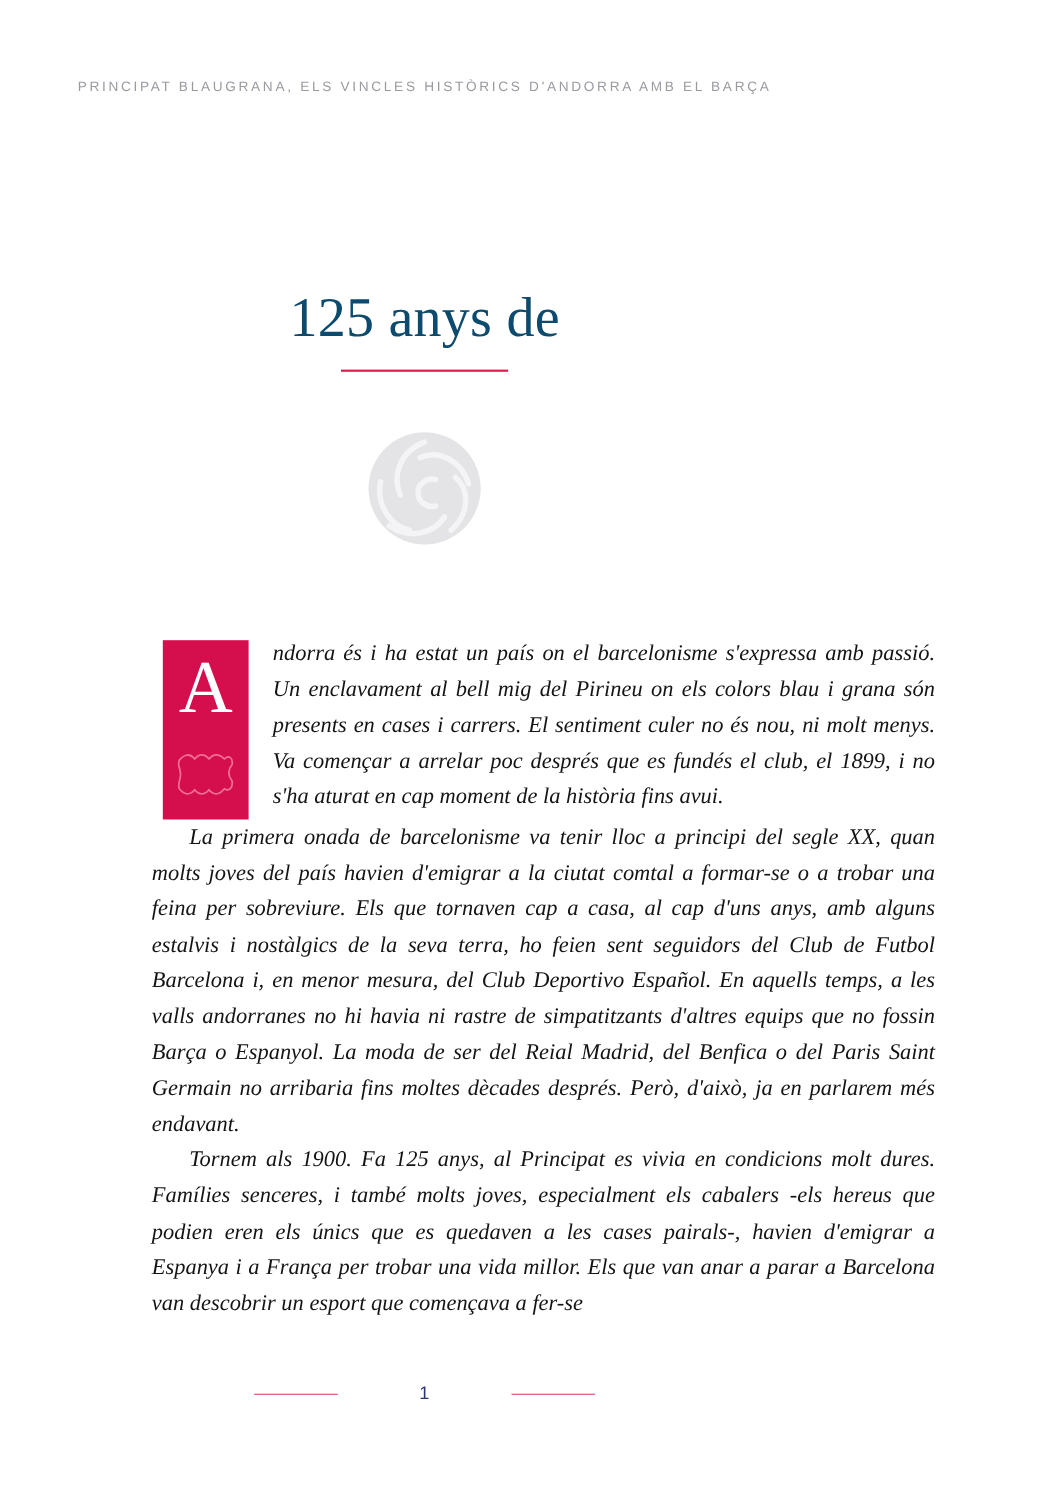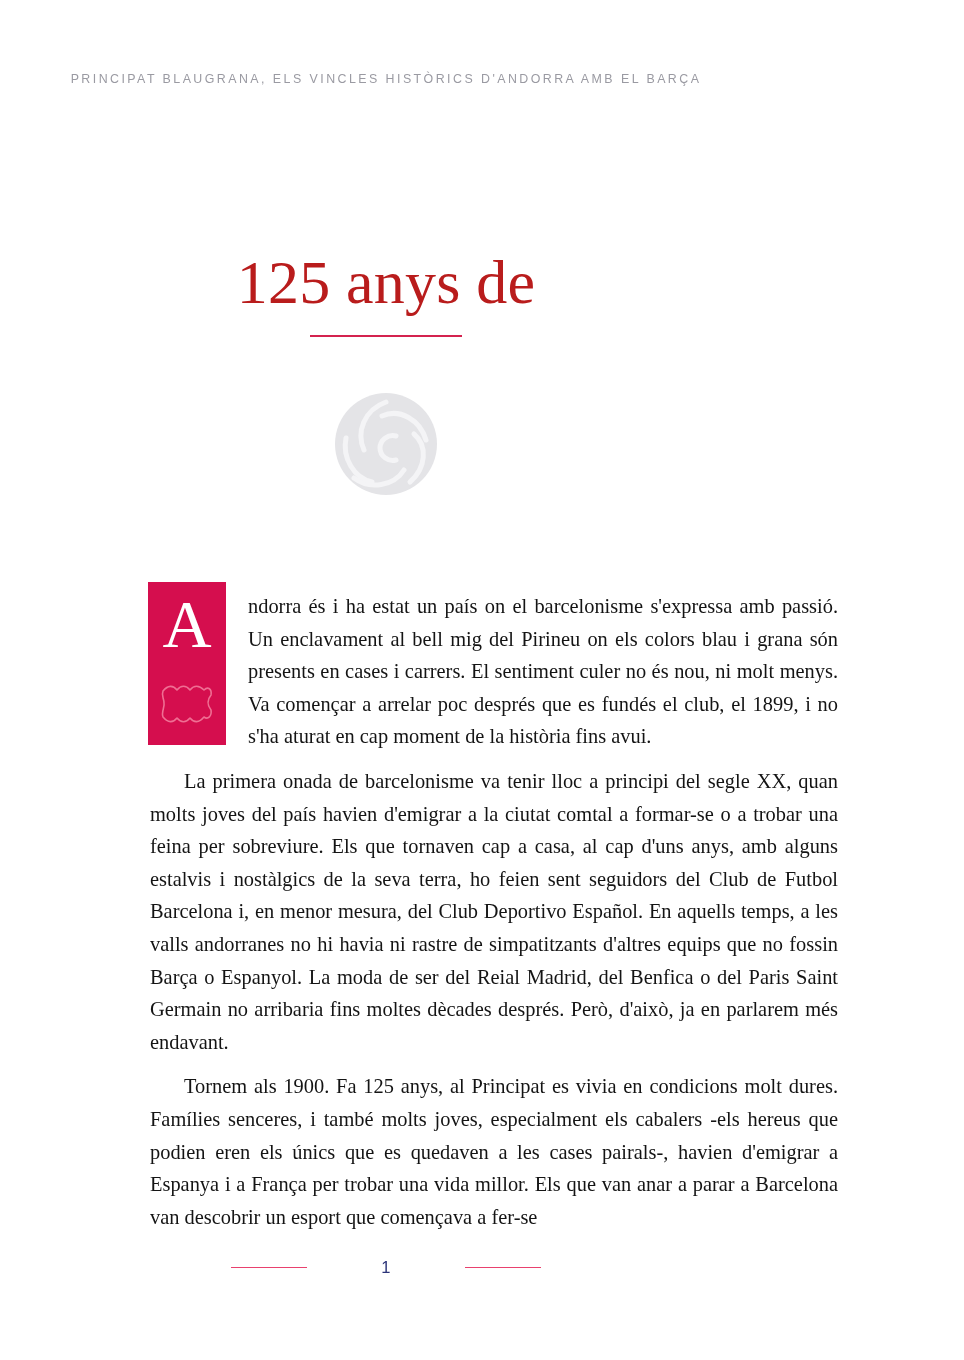--- a/index.html
+++ b/index.html
@@ -53,26 +53,26 @@
     top: 140px;
     transform: translateX(-50%);
     width: 104px;
     height: 104px;
     opacity: 1;
     pointer-events: none;
   }
   .doc-title {
     position: relative;
     font-family: "Liberation Serif", serif;
-    font-size: 62px;
+    font-size: 51px;
     line-height: 0.99;
-    color: #b91c1c;
+    color: #0c4a6e;
     font-weight: 400;
     letter-spacing: 0.2px;
-    margin: 0;
+    margin: 12px;
     z-index: 2;
   }
   .doc-title .line { display: block; }
   .title-rule {
     position: relative;
     margin: 22px auto 0 auto;
     width: 152px;
     height: 1.6px;
     background: #d4234f;
     z-index: 3;
@@ -109,27 +109,28 @@
   .dropcap-ornament {
     position: absolute;
     left: 50%;
     transform: translateX(-50%);
     bottom: 14px;
     width: 54px;
     height: 48px;
   }
 
   p.para {
-    margin: 12px;
+    margin: 0;
     font-size: 20.4px;
     line-height: 32.6px;
     text-align: justify;
     text-justify: inter-word;
     color: #141414;
     hyphens: manual;
+    font-style: italic;
   }
   p.para + p.para { text-indent: 34px; }
   p.lead { text-indent: 0; }
   p.lead::after {
     content: "";
     display: block;
     clear: both;
   }
 
   

